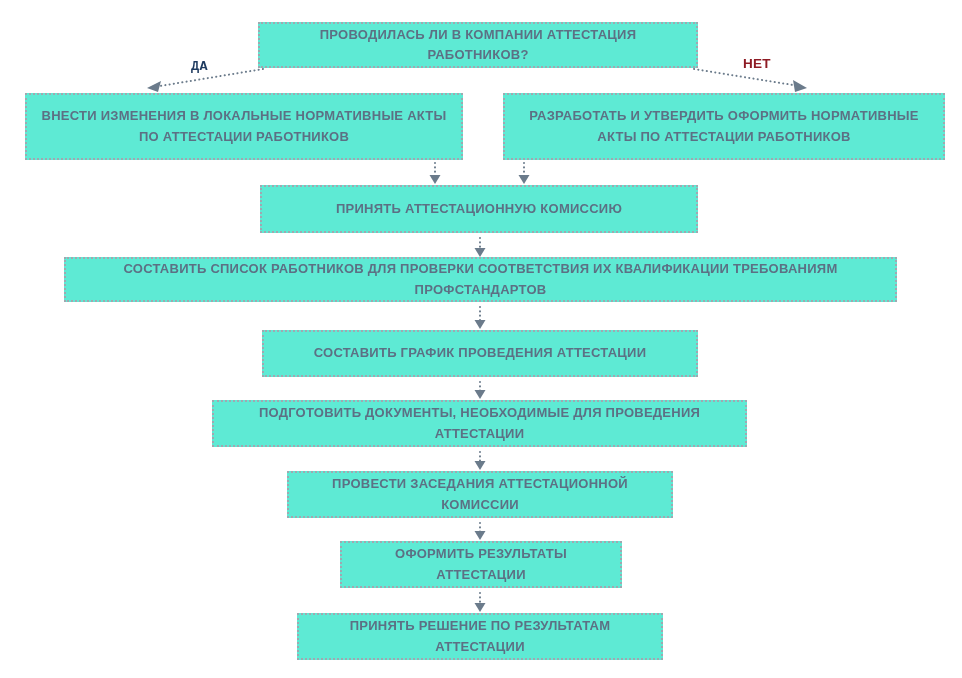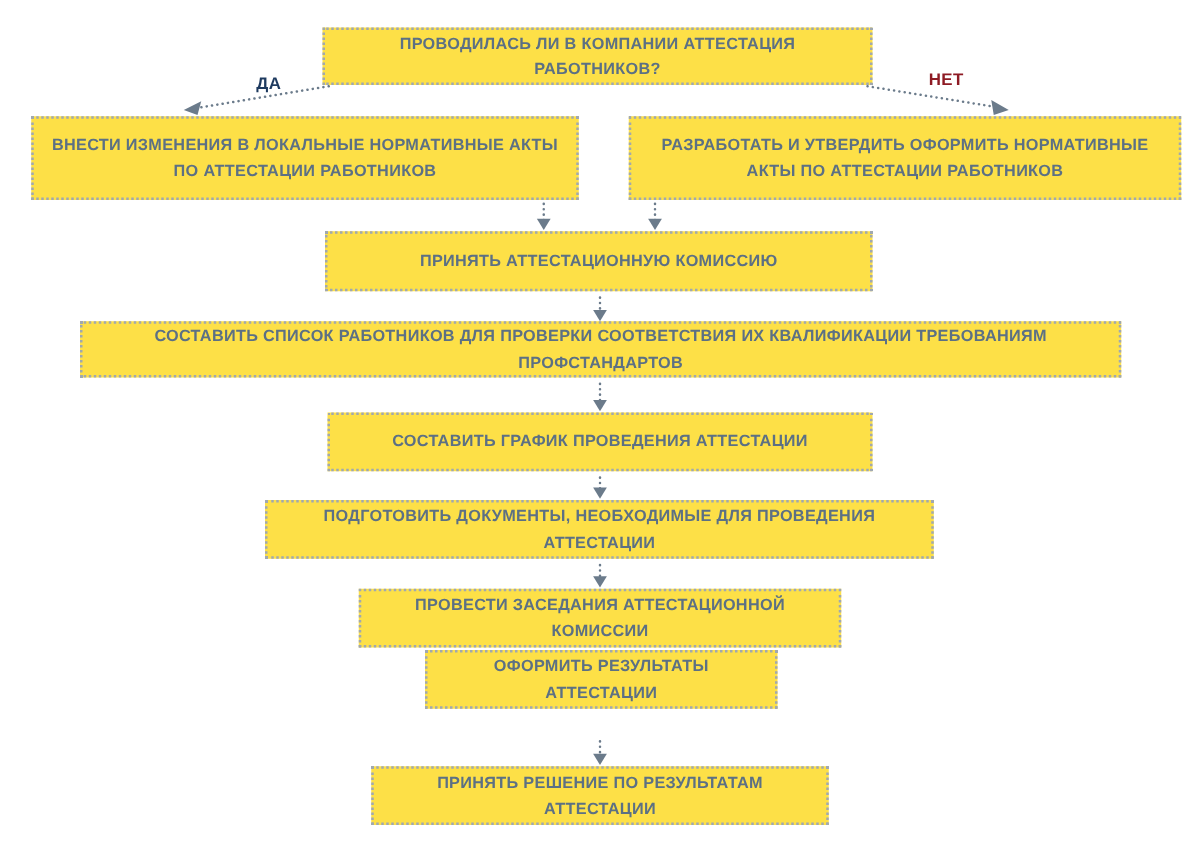--- a/index.html
+++ b/index.html
@@ -18,21 +18,21 @@
   .connectors {
     position: absolute;
     left: 0; top: 0;
     width: 962px; height: 678px;
     pointer-events: none;
   }
   .node {
     position: absolute;
     box-sizing: border-box;
     border: 2px dotted var(--border, #a0a8b0);
-    background: #fde047;
+    background: #5eead4;
     display: flex;
     align-items: center;
     justify-content: center;
     text-align: center;
     padding: 4px 14px;
   }
   .node .txt {
     font-weight: 700;
     font-size: 13px;
     line-height: 1.55;
@@ -50,24 +50,24 @@
 
   
   .n-question { left: 258px; top: 22px;  width: 440px; height: 46px; }
   .n-yes      { left: 25px;  top: 93px;  width: 438px; height: 67px; align-items: center; }
   .n-no       { left: 503px; top: 93px;  width: 442px; height: 67px; }
   .n-step1    { left: 260px; top: 185px; width: 438px; height: 48px; }
   .n-step2    { left: 64px;  top: 257px; width: 833px; height: 45px; padding: 4px 10px; }
   .n-step3    { left: 262px; top: 330px; width: 436px; height: 47px; }
   .n-step4    { left: 212px; top: 400px; width: 535px; height: 47px; justify-content: flex-end; }
   .n-step5    { left: 287px; top: 471px; width: 386px; height: 47px; }
-  .n-step6    { left: 340px; top: 520px; width: 282px; height: 47px; }
+  .n-step6    { left: 340px; top: 541px; width: 282px; height: 47px; }
   .n-step7    { left: 297px; top: 613px; width: 366px; height: 47px; }
 
-  .lbl-yes { left: 205px; top: 59px; }
+  .lbl-yes { left: 191px; top: 59px; font-family: Liberation Mono, monospace; }
   .lbl-no  { left: 743px; top: 56px; }
 </style>
 </head>
 <body>
 
 <div class="canvas">
 
   <svg class="connectors" viewBox="0 0 962 678" xmlns="http://www.w3.org/2000/svg">
     <g stroke="#6b7b8b" stroke-width="2" stroke-dasharray="0.1 4.2" stroke-linecap="round" fill="none">
 

